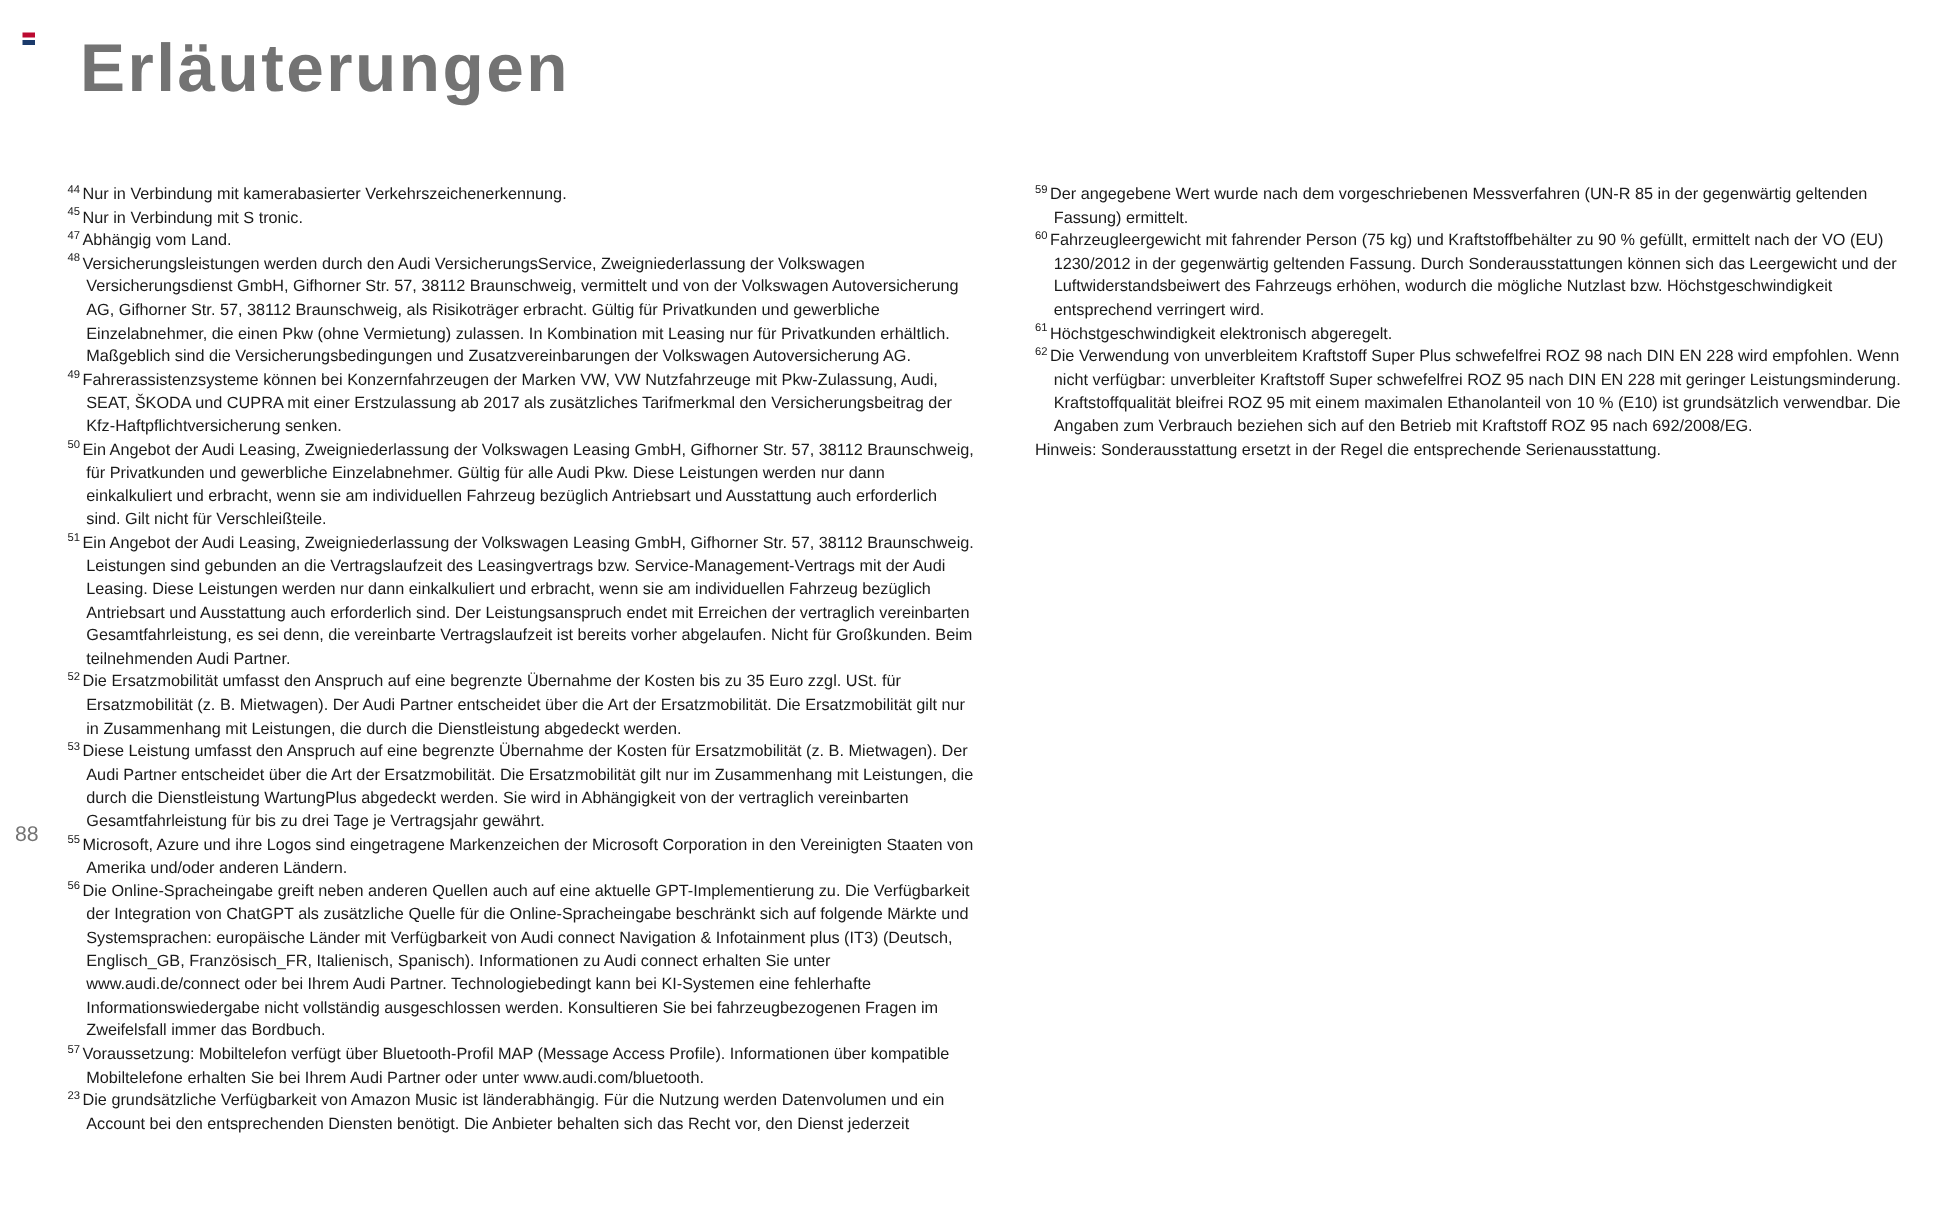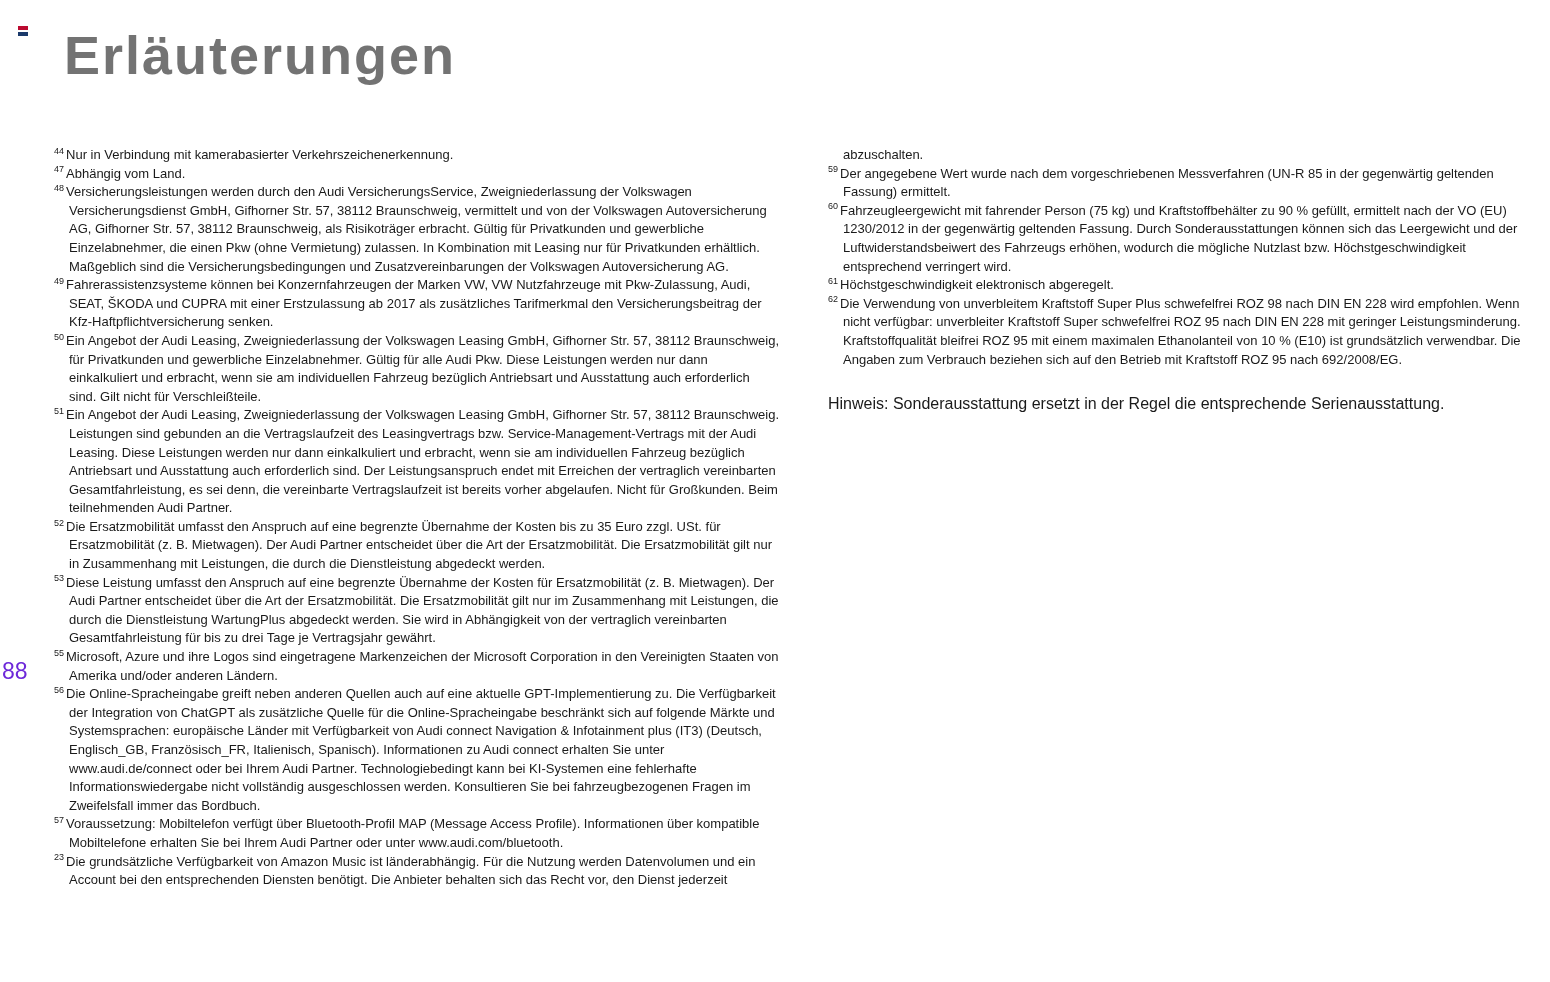--- a/index.html
+++ b/index.html
@@ -15,40 +15,40 @@
     position:absolute; left:44px; top:-10px;
     font-size:54px; font-weight:800; letter-spacing:2px;
     color:#737373; line-height:1.1; white-space:nowrap;margin-left:20px;
   }
   .page-marker {
     position:absolute; left:18px; top:26px; width:10px;
   }
   .page-marker .bar-red  { height:4px; background:#bb0a30; margin-bottom:2px; }
   .page-marker .bar-blue { height:4px; background:#1b3a6b; }
   .page-number {
-    position:absolute; left:2px; top:658px;
-    font-size:23px; color:#6d28d9;
+    position:absolute; left:12px; top:658px;
+    font-size:17px; color:#737373;
   }
   .columns {
     position:absolute; top:146px; left:54px;
     display:flex;
   }
   .col { font-size:13px; line-height:18.6px; }
   .col-left  { width:726px; margin-right:48px; }
   .col-right { width:718px; }
   .footnote {
     padding-left:15px; text-indent:-15px;
   }
   .footnote.cont { text-indent:0; }
   .footnote sup {
     font-size:9px; line-height:0; vertical-align:super;
     margin-right:2px;
   }
   .note {
-    margin-top:26px; font-size:16px; line-height:18.6px;
+    margin-top:0; font-size:13px; line-height:18.6px;
   }
 </style>
 </head>
 <body>
 
 <div class="page-marker">
   <div class="bar-red"></div>
   <div class="bar-blue"></div>
 </div>
 
@@ -59,20 +59,23 @@
 <div class="columns">
 
   <div class="col col-left">
 
 
 
       <div class="footnote">
         <sup>44</sup><span>Nur in Verbindung mit kamerabasierter Verkehrszeichenerkennung.</span>
       </div>
 
+      <div class="footnote">
+        <sup>45</sup><span>Nur in Verbindung mit S tronic.</span>
+      </div>
 
 
       <div class="footnote">
         <sup>47</sup><span>Abhängig vom Land.</span>
       </div>
 
       <div class="footnote">
         <sup>48</sup><span>Versicherungsleistungen werden durch den Audi VersicherungsService, Zweigniederlassung der Volkswagen Versicherungsdienst GmbH, Gifhorner Str. 57, 38112 Braunschweig, vermittelt und von der Volkswagen Autoversicherung AG, Gifhorner Str. 57, 38112 Braunschweig, als Risikoträger erbracht. Gültig für Privatkunden und gewerbliche Einzelabnehmer, die einen Pkw (ohne Vermietung) zulassen. In Kombination mit Leasing nur für Privatkunden erhältlich. Maßgeblich sind die Versicherungsbedingungen und Zusatzvereinbarungen der Volkswagen Autoversicherung AG.</span>
       </div>
 
@@ -110,23 +113,20 @@
       </div>
 
       <div class="footnote">
         <sup>23</sup><span>Die grundsätzliche Verfügbarkeit von Amazon Music ist länderabhängig. Für die Nutzung werden Datenvolumen und ein Account bei den entsprechenden Diensten benötigt. Die Anbieter behalten sich das Recht vor, den Dienst jederzeit</span>
       </div>
     </div>
 
   <div class="col col-right">
     <div>
 
-        <div class="footnote cont">
-          <span>abzuschalten.</span>
-        </div>
 
         <div class="footnote">
           <sup>59</sup><span>Der angegebene Wert wurde nach dem vorgeschriebenen Messverfahren (UN-R 85 in der gegenwärtig geltenden Fassung) ermittelt.</span>
         </div>
 
         <div class="footnote">
           <sup>60</sup><span>Fahrzeugleergewicht mit fahrender Person (75 kg) und Kraftstoffbehälter zu 90 % gefüllt, ermittelt nach der VO (EU) 1230/2012 in der gegenwärtig geltenden Fassung. Durch Sonderausstattungen können sich das Leergewicht und der Luftwiderstandsbeiwert des Fahrzeugs erhöhen, wodurch die mögliche Nutzlast bzw. Höchstgeschwindigkeit entsprechend verringert wird.</span>
         </div>
 
         <div class="footnote">

